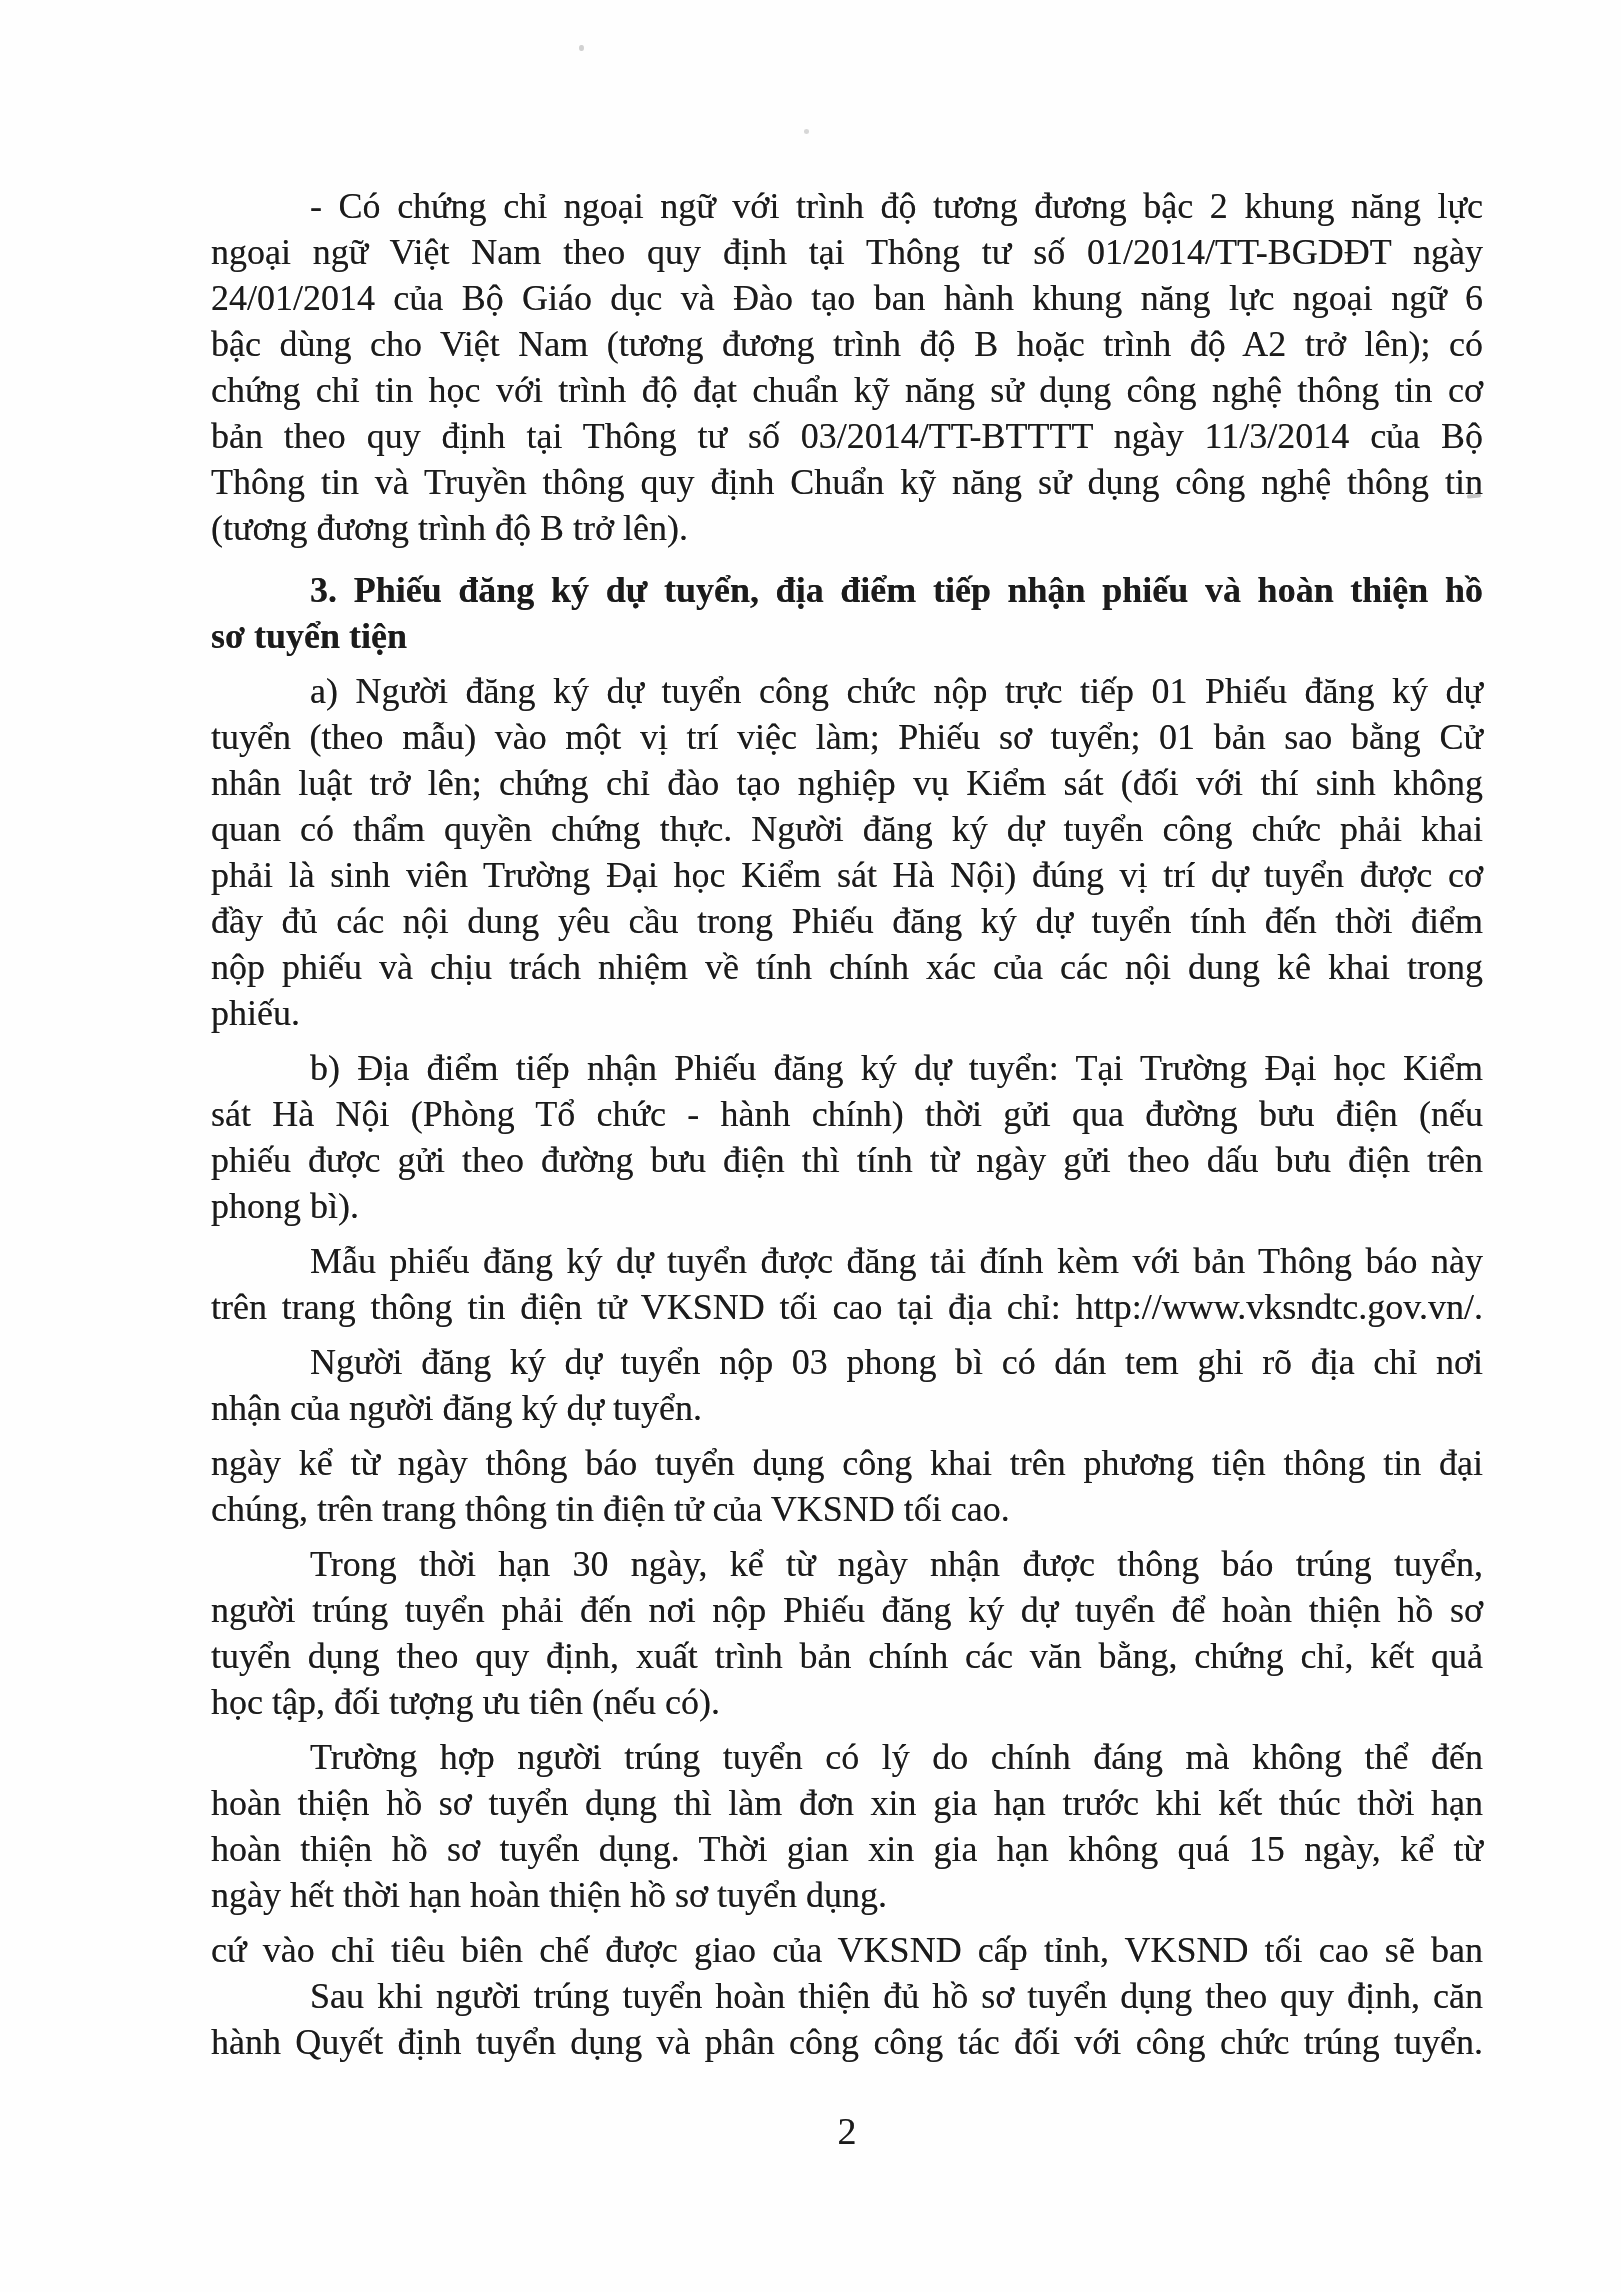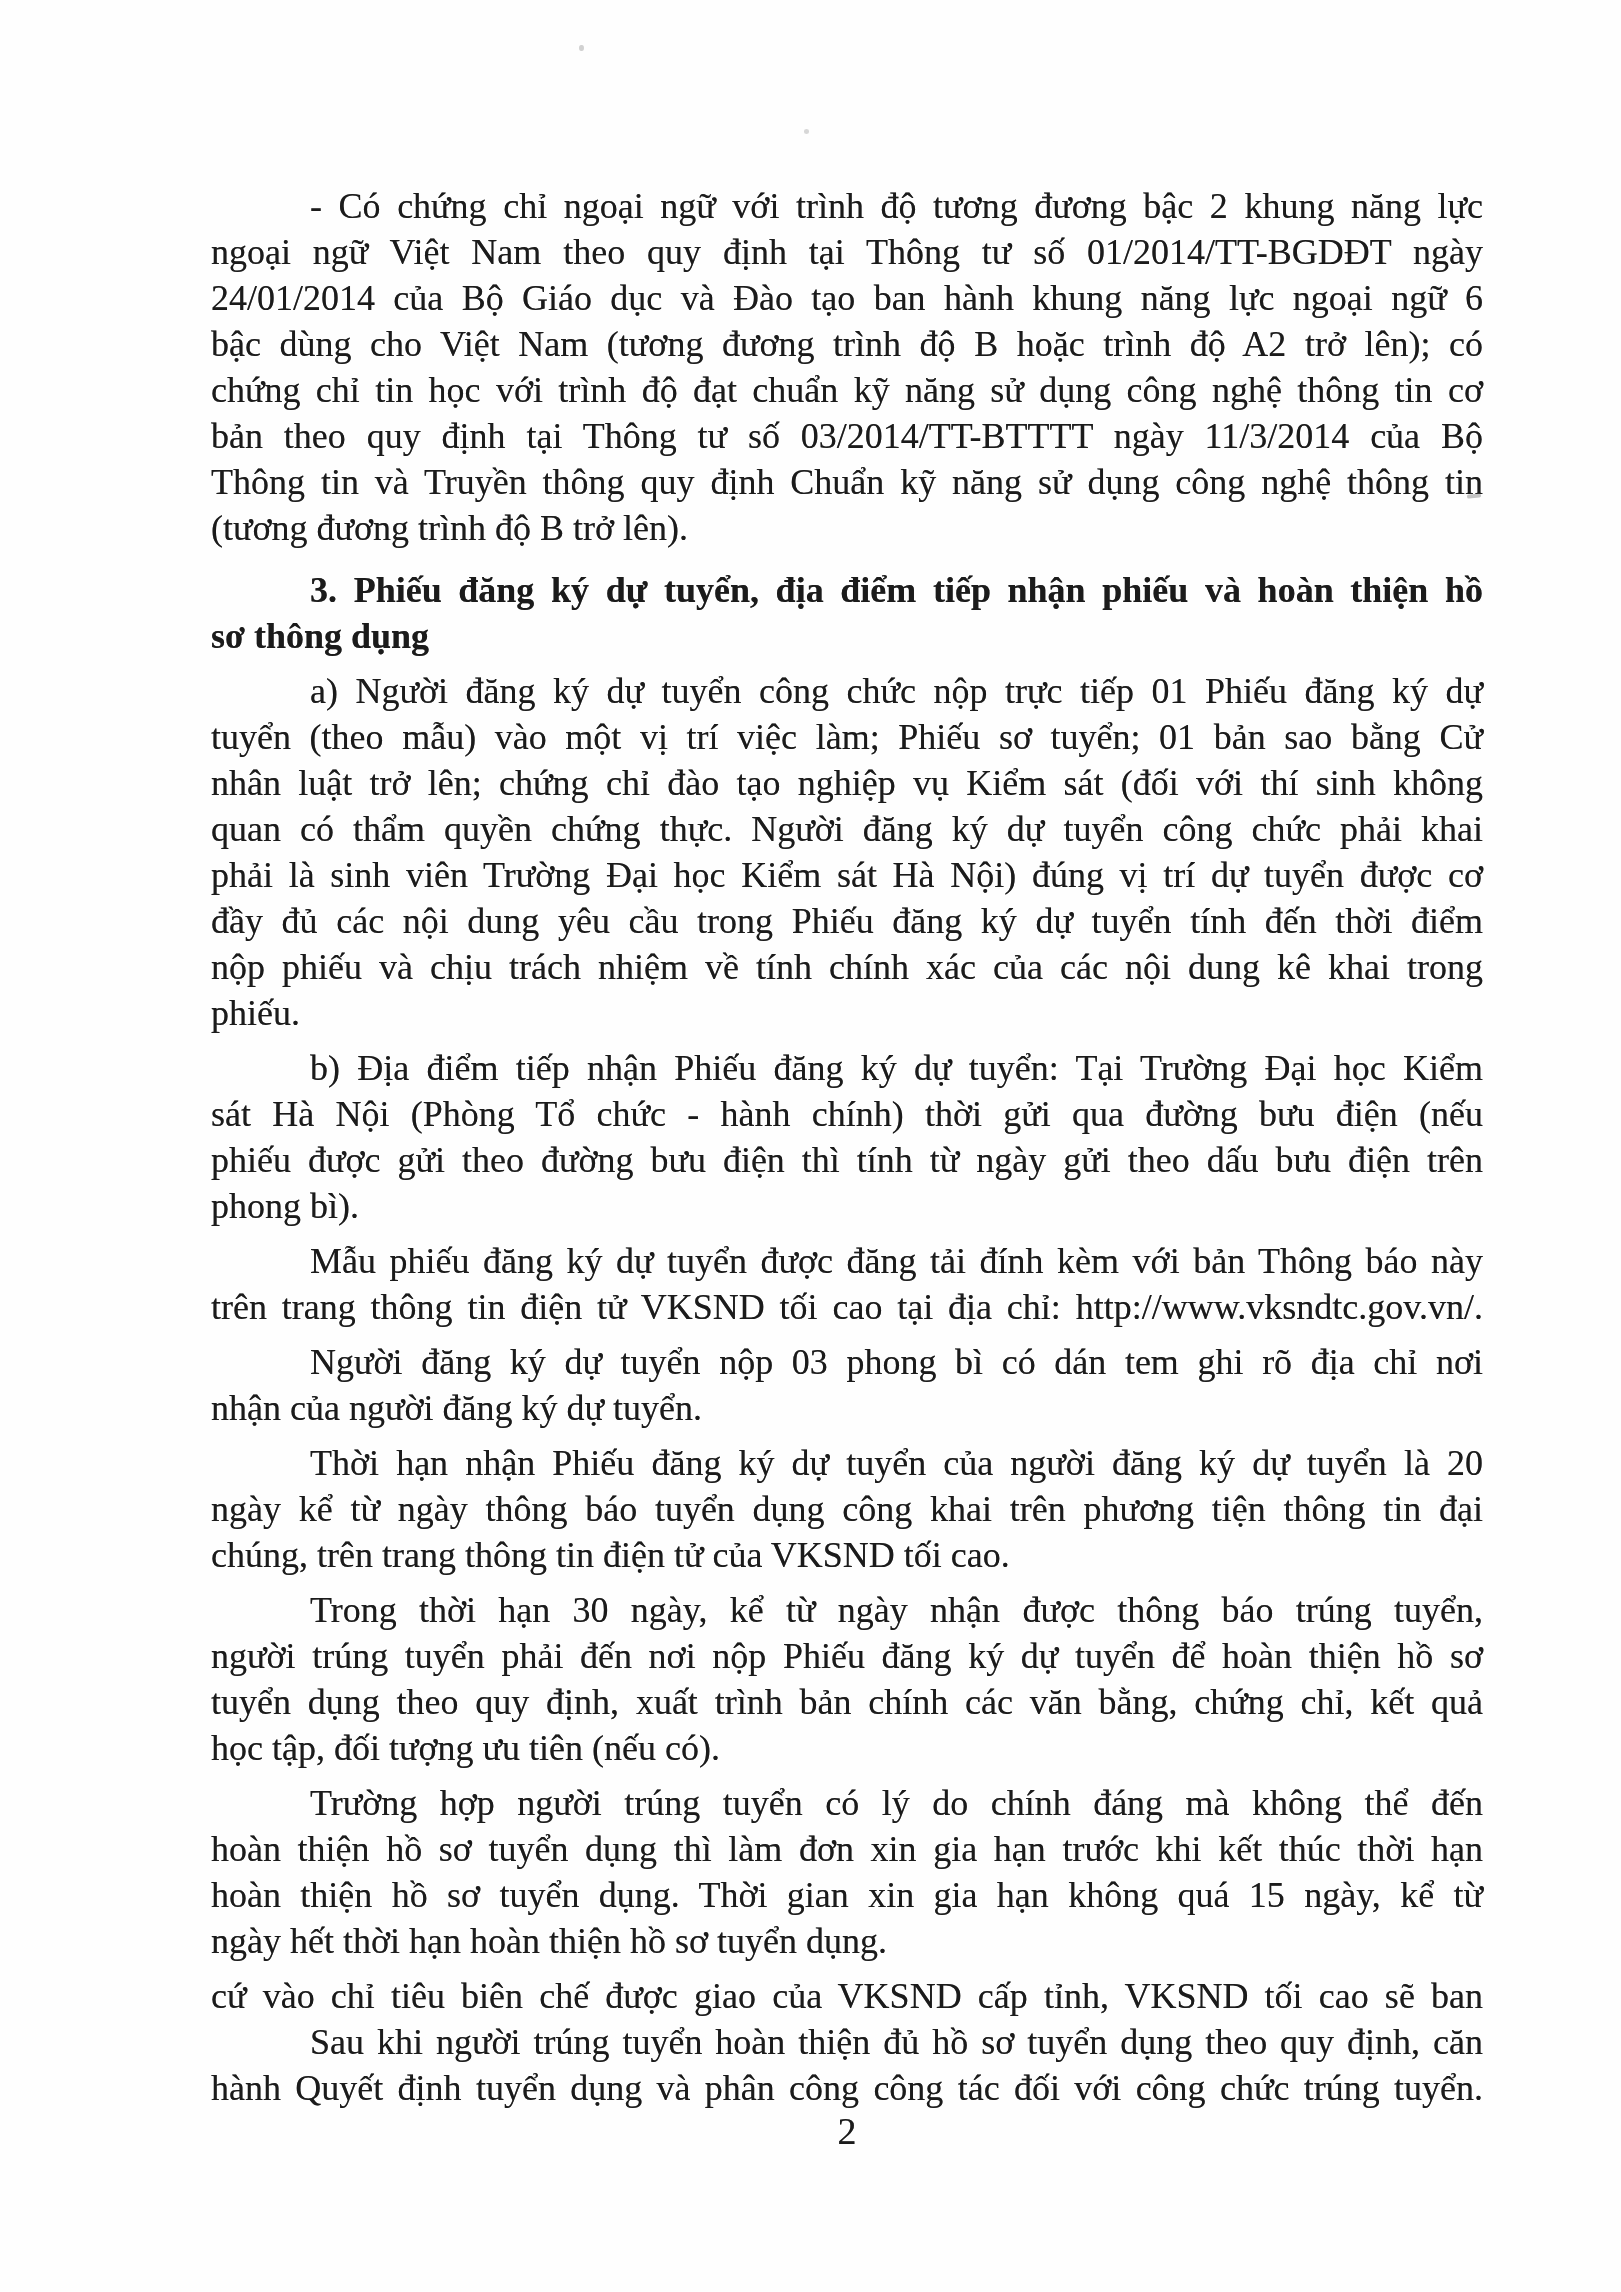--- a/index.html
+++ b/index.html
@@ -69,21 +69,21 @@
         <div class="line">ngoại ngữ Việt Nam theo quy định tại Thông tư số 01/2014/TT-BGDĐT ngày</div>
         <div class="line">24/01/2014 của Bộ Giáo dục và Đào tạo ban hành khung năng lực ngoại ngữ 6</div>
         <div class="line">bậc dùng cho Việt Nam (tương đương trình độ B hoặc trình độ A2 trở lên); có</div>
         <div class="line">chứng chỉ tin học với trình độ đạt chuẩn kỹ năng sử dụng công nghệ thông tin cơ</div>
         <div class="line">bản theo quy định tại Thông tư số 03/2014/TT-BTTTT ngày 11/3/2014 của Bộ</div>
         <div class="line">Thông tin và Truyền thông quy định Chuẩn kỹ năng sử dụng công nghệ thông tin</div>
         <div class="line endline">(tương đương trình độ B trở lên).</div>
       </div>
       <div class="para heading">
         <div class="line first">3. Phiếu đăng ký dự tuyển, địa điểm tiếp nhận phiếu và hoàn thiện hồ</div>
-        <div class="line endline">sơ thông dụng</div>
+        <div class="line endline">sơ tuyển tiện</div>
       </div>
       <div class="para">
         <div class="line first">a) Người đăng ký dự tuyển công chức nộp trực tiếp 01 Phiếu đăng ký dự</div>
         <div class="line">tuyển (theo mẫu) vào một vị trí việc làm; Phiếu sơ tuyển; 01 bản sao bằng Cử</div>
         <div class="line">nhân luật trở lên; chứng chỉ đào tạo nghiệp vụ Kiểm sát (đối với thí sinh không</div>
         <div class="line">quan có thẩm quyền chứng thực. Người đăng ký dự tuyển công chức phải khai</div>
         <div class="line">phải là sinh viên Trường Đại học Kiểm sát Hà Nội) đúng vị trí dự tuyển được cơ</div>
         <div class="line">đầy đủ các nội dung yêu cầu trong Phiếu đăng ký dự tuyển tính đến thời điểm</div>
         <div class="line">nộp phiếu và chịu trách nhiệm về tính chính xác của các nội dung kê khai trong</div>
         <div class="line endline">phiếu.</div>
@@ -96,21 +96,20 @@
       </div>
       <div class="para">
         <div class="line first">Mẫu phiếu đăng ký dự tuyển được đăng tải đính kèm với bản Thông báo này</div>
         <div class="line">trên trang thông tin điện tử VKSND tối cao tại địa chỉ: http://www.vksndtc.gov.vn/.</div>
       </div>
       <div class="para">
         <div class="line first">Người đăng ký dự tuyển nộp 03 phong bì có dán tem ghi rõ địa chỉ nơi</div>
         <div class="line endline">nhận của người đăng ký dự tuyển.</div>
       </div>
       <div class="para">
-        <div class="line first">Thời hạn nhận Phiếu đăng ký dự tuyển của người đăng ký dự tuyển là 20</div>
         <div class="line">ngày kể từ ngày thông báo tuyển dụng công khai trên phương tiện thông tin đại</div>
         <div class="line endline">chúng, trên trang thông tin điện tử của VKSND tối cao.</div>
       </div>
       <div class="para">
         <div class="line first">Trong thời hạn 30 ngày, kể từ ngày nhận được thông báo trúng tuyển,</div>
         <div class="line">người trúng tuyển phải đến nơi nộp Phiếu đăng ký dự tuyển để hoàn thiện hồ sơ</div>
         <div class="line">tuyển dụng theo quy định, xuất trình bản chính các văn bằng, chứng chỉ, kết quả</div>
         <div class="line endline">học tập, đối tượng ưu tiên (nếu có).</div>
       </div>
       <div class="para">

